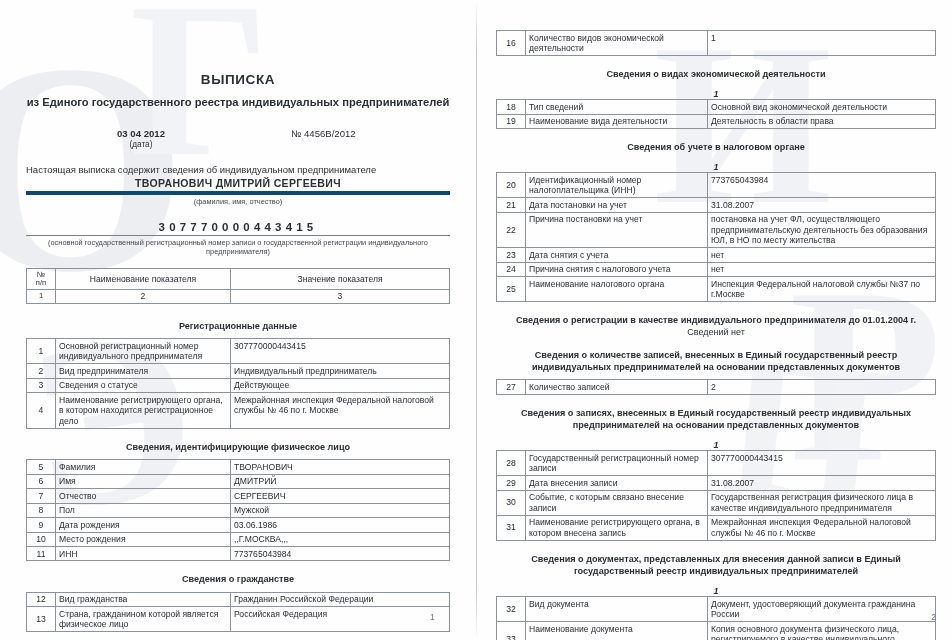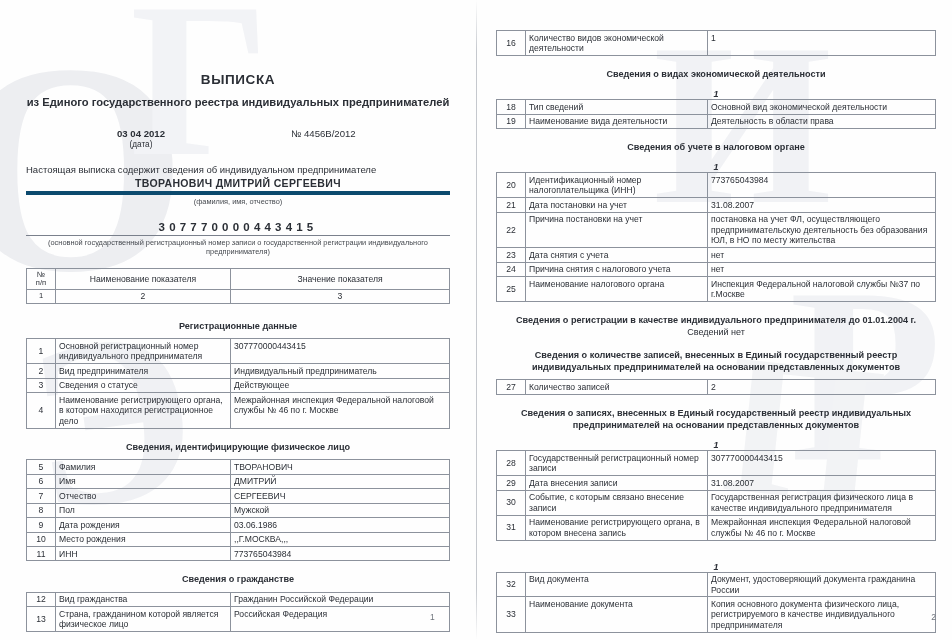--- a/index.html
+++ b/index.html
@@ -461,20 +461,21 @@
           </tr>
           <tr>
             <td class="c-num">31</td>
             <td class="c-name">Наименование регистрирующего органа, в котором внесена запись</td>
             <td>Межрайонная инспекция Федеральной налоговой службы № 46 по г. Москве</td>
           </tr>
         </tbody>
       </table>
 
       <div class="sp12"></div>
+      <div class="section-head">Сведения о документах, представленных для внесения данной записи в Единый государственный реестр индивидуальных предпринимателей</div>
       <div class="sp9"></div>
       <div class="grp-index">1</div>
       <table class="grid">
         <tbody>
           <tr>
             <td class="c-num">32</td>
             <td class="c-name">Вид документа</td>
             <td>Документ, удостоверяющий документа гражданина России</td>
           </tr>
           <tr>

